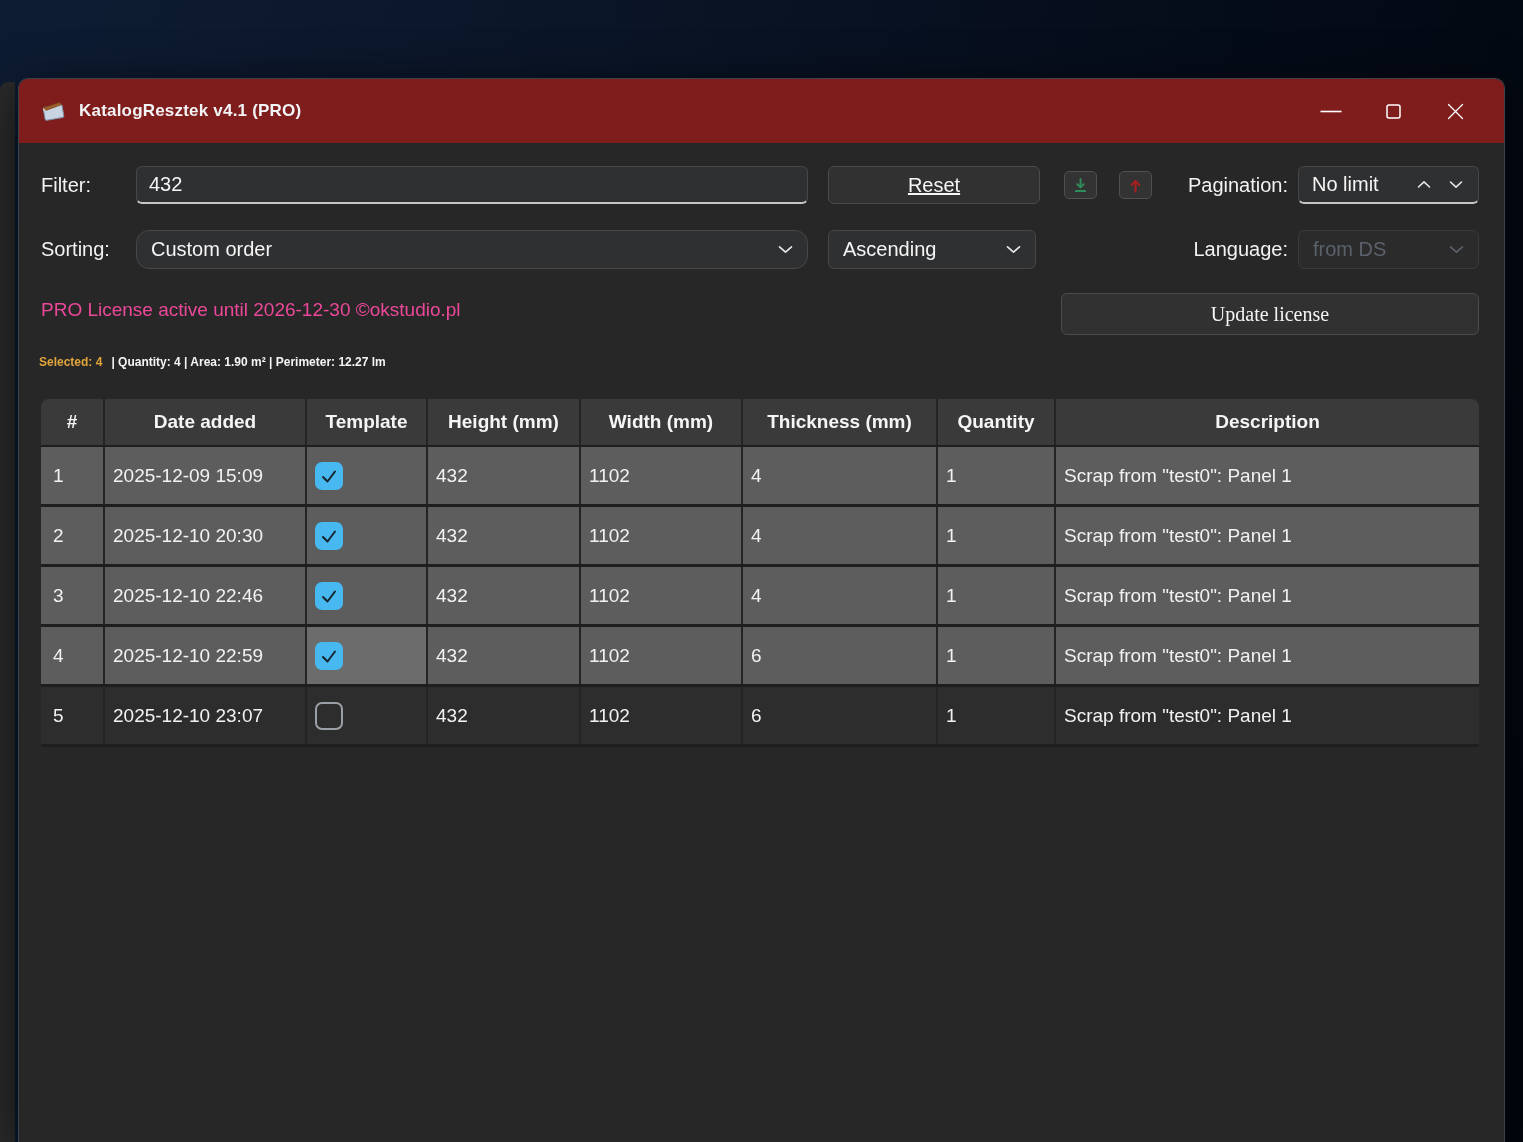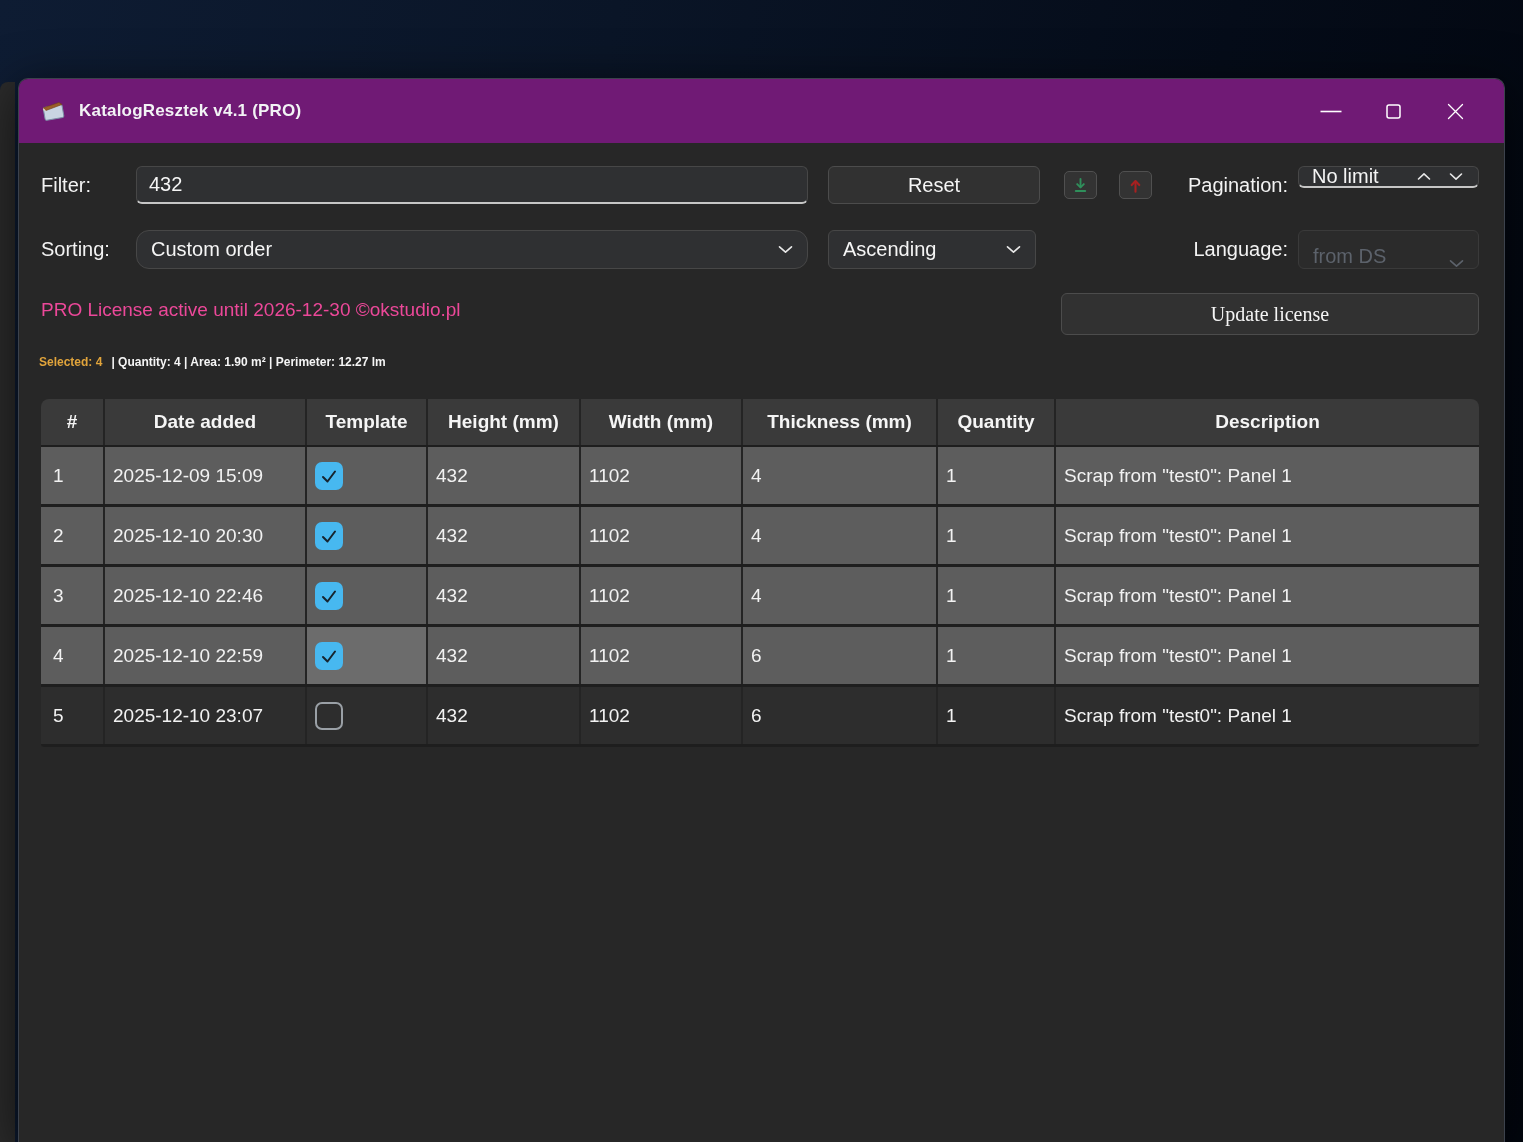--- a/index.html
+++ b/index.html
@@ -13,39 +13,39 @@
     position:absolute; left:0; top:82px; width:15px; bottom:0;
     background:#2b2b2b; border-radius:8px 0 0 0;
   }
   .window {
     position:absolute; left:18px; top:78px; width:1487px; height:1064px;
     background:#272727; border:1px solid #3c424c; border-bottom:none;
     border-radius:10px 10px 0 0; box-shadow:0 10px 50px rgba(0,0,0,.65);
   }
   .titlebar {
     position:absolute; left:0; top:0; right:0; height:64px;
-    background:#701a75; border-radius:9px 9px 0 0;
+    background:#7f1d1d; border-radius:9px 9px 0 0;
     display:flex; align-items:center; padding-left:20px;
   }
   .app-icon { width:28px; height:26px; display:flex; align-items:center; }
   .title { color:#f2f3f5; font-size:17px; font-weight:600; margin-left:12px; letter-spacing:.2px; }
   .win-controls { position:absolute; right:18px; top:0; height:64px; display:flex; align-items:center; }
   .win-btn { width:62px; height:44px; background:transparent; border:none; display:flex; align-items:center; justify-content:center; cursor:pointer; }
 
   .lbl { position:absolute; color:#f2f2f2; font-size:20px; line-height:38px; }
   .lbl-right { text-align:right; }
 
   .ctl {
     position:absolute; background:#2f3032; border:1px solid #474747; border-radius:6px;
     color:#f5f5f5; font-size:20px;
   }
   .textbox { border-bottom:2px solid #c6c6c6; padding:0 12px; outline:none; }
   .btn { display:flex; align-items:center; justify-content:center; cursor:pointer; background:#313131; border:1px solid #4c4c4c; }
   .dropdown { display:flex; align-items:center; justify-content:space-between; padding:0 14px; cursor:pointer; }
-  .dropdown.disabled { background:#2b2b2b; border-color:#3a3a3a; color:#5c626b; cursor:default;align-items:flex-end; }
+  .dropdown.disabled { background:#2b2b2b; border-color:#3a3a3a; color:#5c626b; cursor:default; }
   .dropdown.disabled svg polyline { stroke:#5c626b; }
   .spinbox { display:flex; align-items:center; padding:0 13px; border-bottom:2px solid #c6c6c6; cursor:text; }
   .spinbox .spin-btns { margin-left:auto; display:flex; gap:14px; }
   .spin-btn { background:none; border:none; display:flex; align-items:center; cursor:pointer; padding:2px; }
   .mini-btn {
     position:absolute; width:33px; height:28px; background:#333333; border:1px solid #505050;
     border-radius:5px; display:flex; align-items:center; justify-content:center; cursor:pointer;
   }
 
   .license-text { position:absolute; left:22px; top:220px; color:#ec4899; font-size:19px;text-align:right; }
@@ -110,40 +110,40 @@
       <button class="win-btn">
         <svg width="17" height="17" viewBox="0 0 17 17">
             <path d="M1.5 1.5 L15.5 15.5 M15.5 1.5 L1.5 15.5" stroke="#ffffff" stroke-width="1.3" stroke-linecap="round"></path>
           </svg>
       </button>
     </div>
   </div>
 
   <label class="lbl" style="left:22px; top:87px;">Filter:</label>
   <input class="ctl textbox" style="left: 117px; top: 87px; width: 672px; height: 38px;" value="432">
-  <button class="ctl btn" style="left:809px; top:87px; width:212px; height:38px;">Reset</button>
+  <button class="ctl btn" style="left:809px; top:87px; width:212px; height:38px;text-decoration:underline;">Reset</button>
   <button class="mini-btn" style="left:1045px; top:92px;">
     <span style="display:flex;">
       <svg width="19" height="19" viewBox="0 0 20 20" fill="none">
         <path d="M10 3 V11.5" stroke="var(--import-green,#2f8f5b)" stroke-width="2" stroke-linecap="round"></path>
         <polyline points="6.5,8.5 10,12 13.5,8.5" stroke="var(--import-green,#2f8f5b)" stroke-width="2" stroke-linecap="round" stroke-linejoin="round" fill="none"></polyline>
         <path d="M5 15.8 H15" stroke="var(--import-green,#2f8f5b)" stroke-width="2" stroke-linecap="round"></path>
       </svg>
     </span>
   </button>
   <button class="mini-btn" style="left:1100px; top:92px;">
     <span style="display:flex;">
       <svg width="19" height="19" viewBox="0 0 20 20" fill="none">
         <path d="M10 16.5 V6" stroke="var(--export-red,#a82020)" stroke-width="2.2" stroke-linecap="round"></path>
         <polyline points="6,9.5 10,5.3 14,9.5" stroke="var(--export-red,#a82020)" stroke-width="2.2" stroke-linecap="round" stroke-linejoin="round" fill="none"></polyline>
       </svg>
     </span>
   </button>
   <label class="lbl lbl-right" style="left:1080px; top:87px; width:189px;">Pagination:</label>
-  <div class="ctl spinbox" style="left:1279px; top:87px; width:181px; height:22px;">
+  <div class="ctl spinbox" style="left:1279px; top:87px; width:181px; height:38px;">
     <span>No limit</span>
     <span class="spin-btns">
       <button class="spin-btn">
         <span style="display:flex;">
           <svg width="14" height="9" viewBox="0 0 14 9" fill="none">
               <polyline points="1.5,7 7,1.8 12.5,7" stroke="#e8e8e8" stroke-width="1.6" stroke-linecap="round" stroke-linejoin="round"></polyline>
             </svg>
         </span>
       </button>
       <button class="spin-btn">

